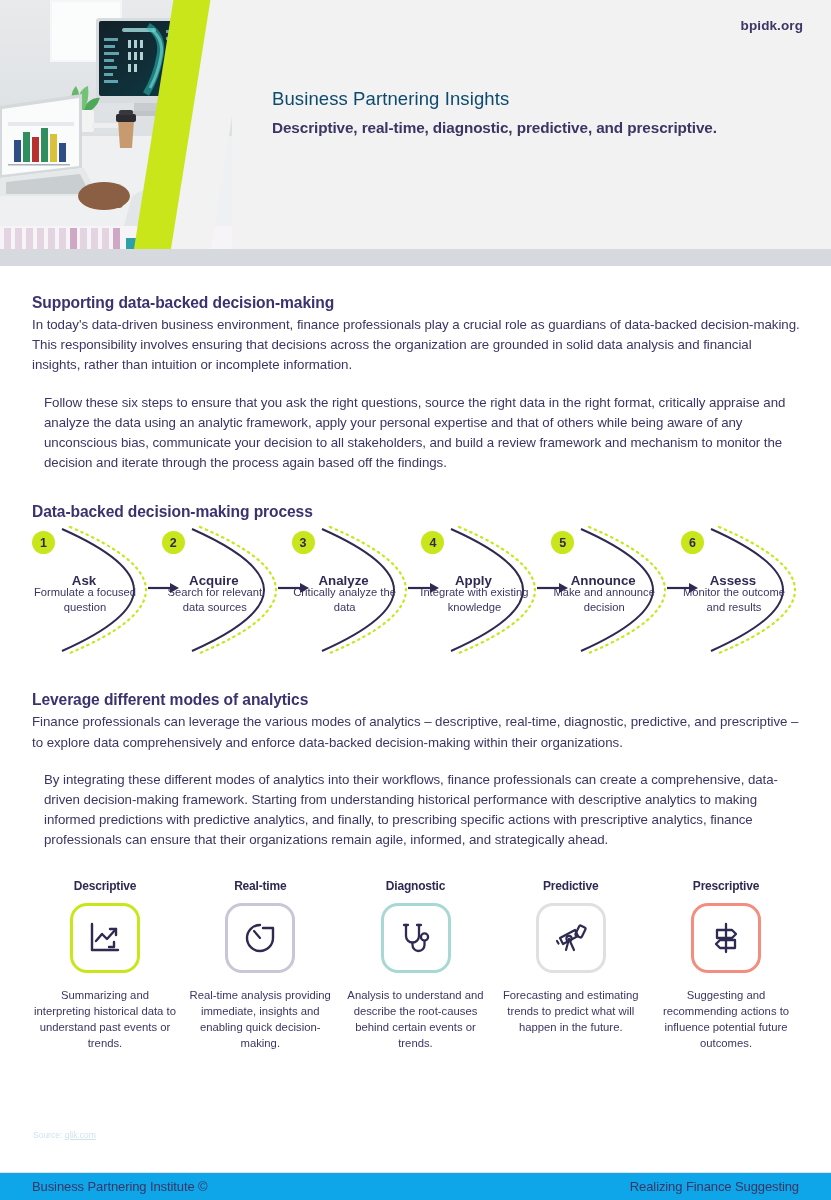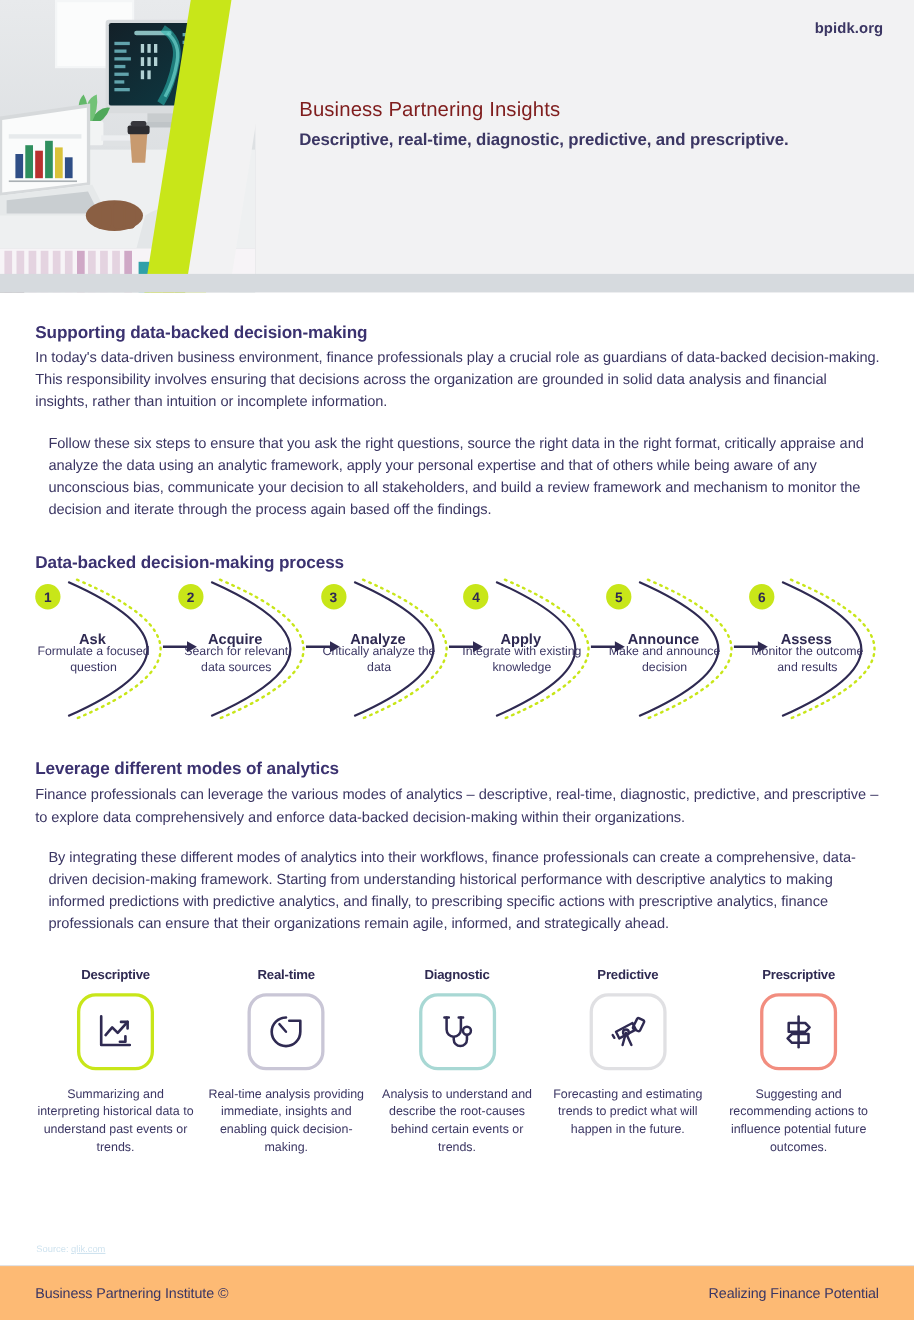--- a/index.html
+++ b/index.html
@@ -55,21 +55,21 @@
     color:#3b3663;
     letter-spacing:0.1px;
   }
   .header-text {
     position:absolute;
     left:272px; top:88px;
     width:540px;
   }
   .eyebrow {
     font-size:18.5px;
-    color:#7f1d1d;
+    color:#0c4a6e;
     letter-spacing:0.1px;
     margin-bottom:4px;
   }
   .headline {
     font-size:41px;
     font-weight:bold;
     color:#3b3270;
     letter-spacing:-0.6px;
     line-height:1.16;
   }
@@ -207,22 +207,22 @@
   .source {
     position:absolute;
     left:33px; bottom:60px;
     font-size:8.5px;
     color:#cfe3ef;
   }
   .source u { text-decoration:underline; }
   .footer {
     position:absolute;
     left:0; bottom:0;
-    width:831px; height:50px;
-    background:#fdba74;
+    width:831px; height:28px;
+    background:#0ea5e9;
     border-top:1px solid #e2e2e4;
     display:flex;
     align-items:center;
     justify-content:space-between;
     padding:0 32px;
   }
   .footer-text {
     font-size:13px;
     color:#3b3663;
     letter-spacing:-0.1px;
@@ -524,14 +524,14 @@
       <div class="mode-desc">Suggesting and recommending actions to influence potential future outcomes.</div>
     </div>
 
   </div>
 </div>
 
 <div class="source"><span>Source: </span><u>qlik.com</u></div>
 
 <div class="footer">
   <div class="footer-text">Business Partnering Institute ©</div>
-  <div class="footer-text">Realizing Finance Potential</div>
+  <div class="footer-text">Realizing Finance Suggesting</div>
 </div>
 
 </body></html>

